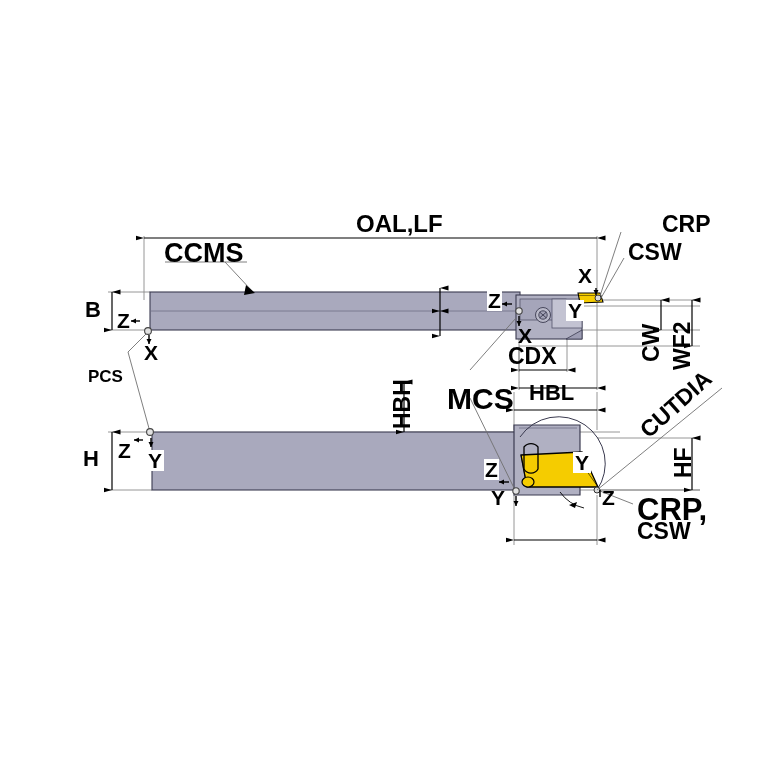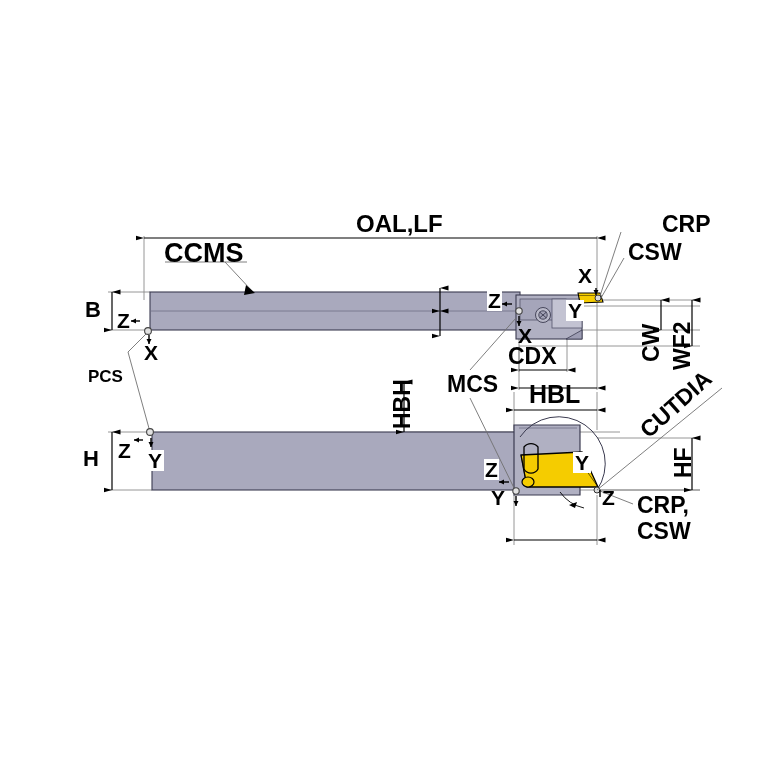--- a/index.html
+++ b/index.html
@@ -215,42 +215,42 @@
   <div class="lbl" style="left:566px; top:300px; font-size:21px; background:#fff; padding:0 2px;">Y</div>
 
   <div class="lbl" style="left:578px; top:265px; font-size:21px;">X</div>
 
   <div class="lbl" style="left:508px; top:345px; font-size:23px;">CDX</div>
 
   <div class="lbl rot" style="left:640px; top:362px; font-size:23px; transform:rotate(-90deg);">CW</div>
 
   <div class="lbl rot" style="left:671px; top:370px; font-size:23px; transform:rotate(-90deg);">WF2</div>
 
-  <div class="lbl" style="left:447px; top:373px; font-size:23px;">MCS</div>
+  <div class="lbl" style="left:447px; top:384px; font-size:30px;">MCS</div>
 
   <div class="lbl rot" style="left:391px; top:429px; font-size:23px; transform:rotate(-90deg);">HBH</div>
 
-  <div class="lbl" style="left:529px; top:382px; font-size:25px;">HBL</div>
+  <div class="lbl" style="left:529px; top:382px; font-size:22px;">HBL</div>
 
   <div class="lbl" style="left:83px; top:448px; font-size:22px;">H</div>
 
   <div class="lbl" style="left:118px; top:440px; font-size:21px;">Z</div>
 
   <div class="lbl" style="left:146px; top:450px; font-size:21px; background:#fff; padding:0 2px;">Y</div>
 
   <div class="lbl" style="left:484px; top:459px; font-size:21px; background:#fff; padding:0 1px;">Z</div>
 
   <div class="lbl" style="left:573px; top:452px; font-size:21px; background:#fff; padding:0 2px;">Y</div>
 
   <div class="lbl" style="left:491px; top:487px; font-size:21px;">Y</div>
 
   <div class="lbl" style="left:602px; top:487px; font-size:21px;">Z</div>
 
   <div class="lbl rot" style="left:636px; top:425px; font-size:23px; transform:rotate(-42deg);">CUTDIA</div>
 
   <div class="lbl rot" style="left:672px; top:478px; font-size:23px; transform:rotate(-90deg);">HF</div>
 
-  <div class="lbl" style="left:637px; top:494px; font-size:23px;">CRP,</div>
+  <div class="lbl" style="left:637px; top:494px; font-size:31px;">CRP,</div>
 
   <div class="lbl" style="left:637px; top:520px; font-size:23px;">CSW</div>
 
 
 </div>
 
 </body></html>

